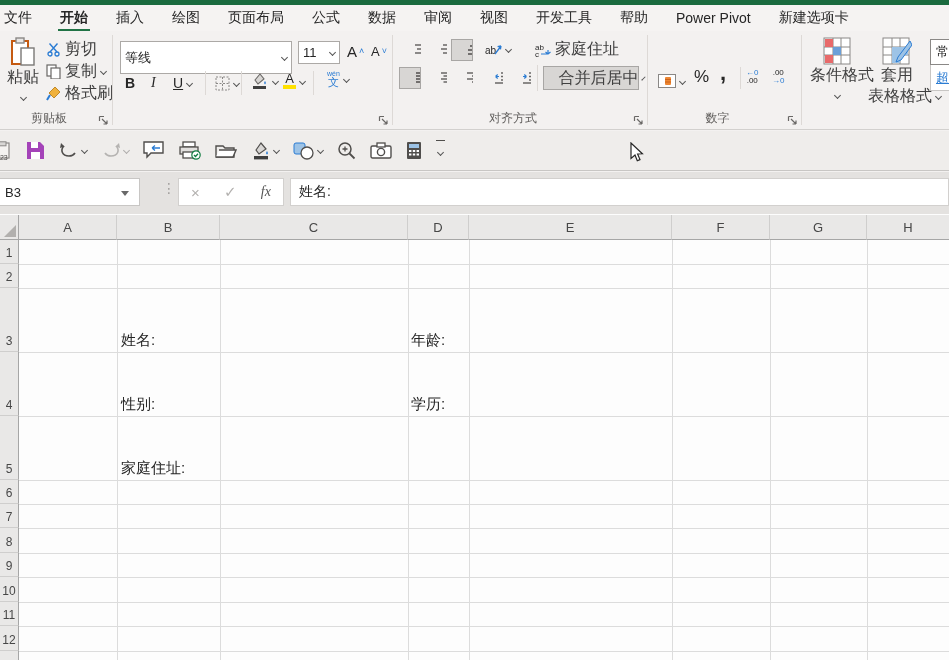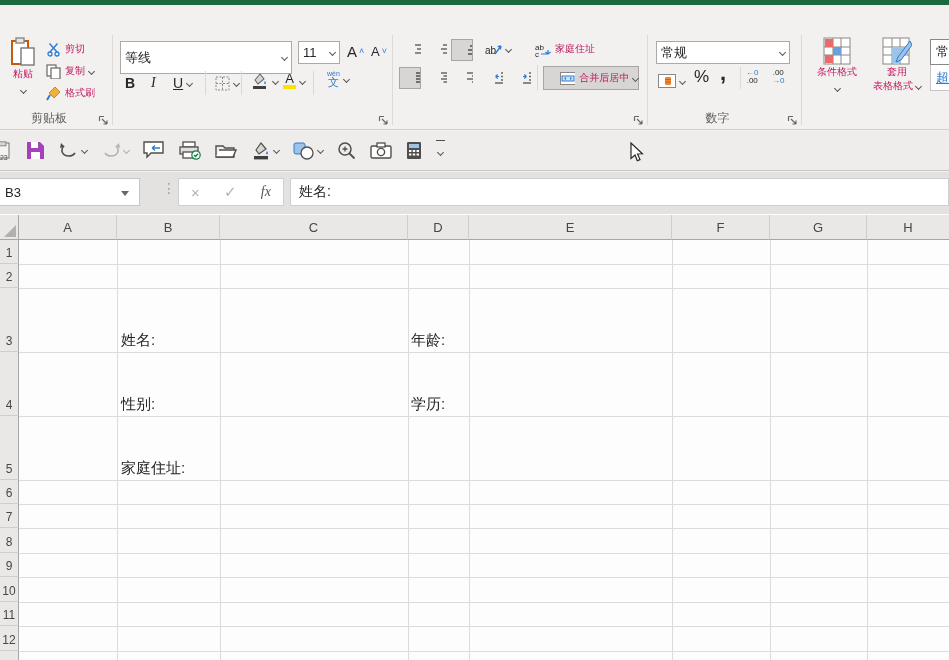--- a/index.html
+++ b/index.html
@@ -20,21 +20,21 @@
 
   
   .ribbon { position:absolute; left:0; top:31px; width:949px; height:99px; background:#f3f1f0;
     border-bottom:1px solid #d2d0ce; }
   .rgroup { position:absolute; top:0; height:98px; }
   .rgroup .glabel { position:absolute; bottom:2px; left:0; right:14px; text-align:center;
     font-size:12px; color:#605e5c; white-space:nowrap; }
   .gsep { position:absolute; top:4px; width:1px; height:90px; background:#ddd9d6; }
   .launcher { position:absolute; right:3px; bottom:3px; }
 
-  .btn-lbl { font-size:10px; color:#be185d; white-space:nowrap; }
+  .btn-lbl { font-size:16px; color:#404040; white-space:nowrap; }
   .chev { display:inline-block; width:5px; height:5px; border-right:1.2px solid #555;
     border-bottom:1.2px solid #555; transform:rotate(45deg); vertical-align:middle; }
   .chev.dis { border-color:#b0aeac; }
 
   .smallbtn { position:absolute; display:flex; align-items:center; gap:4px; height:20px; padding:0 2px; }
 
   .combo { position:absolute; background:#fff; border:1px solid #aca9a6; display:flex;
     align-items:center; font-size:13px; color:#262626; padding:0 4px; }
   .combo .chev { margin-left:auto; }
 
@@ -82,20 +82,35 @@
 
   svg { display:block; }
 </style>
 </head>
 <body>
 
 <div id="app">
 
   <div class="title-strip"></div>
 
+  <div class="menubar">
+    <span class="mtab first">文件</span>
+    <span class="mtab active">开始</span>
+    <span class="mtab">插入</span>
+    <span class="mtab">绘图</span>
+    <span class="mtab">页面布局</span>
+    <span class="mtab">公式</span>
+    <span class="mtab">数据</span>
+    <span class="mtab">审阅</span>
+    <span class="mtab">视图</span>
+    <span class="mtab">开发工具</span>
+    <span class="mtab">帮助</span>
+    <span class="mtab">Power Pivot</span>
+    <span class="mtab">新建选项卡</span>
+  </div>
 
   <div class="ribbon">
 
     <div class="rgroup" style="left:0;width:112px;">
       <div style="position:absolute;left:6px;top:6px;width:34px;text-align:center;">
         <svg width="26" height="30" style="margin:0 auto;">
           <rect x="2" y="4" width="16" height="23" fill="#fff" stroke="#c55a11" stroke-width="2"></rect>
           <rect x="6" y="1" width="8" height="5" fill="#e8e6e4" stroke="#8a8886" stroke-width="1.4"></rect>
           <rect x="11" y="11" width="13" height="17" fill="#fff" stroke="#7a7876" stroke-width="1.4"></rect>
         </svg>
@@ -258,31 +273,28 @@
       <div class="gsep" style="left:144px;top:34px;height:26px;"></div>
       <div class="togglebtn sel" style="left:150px;top:35px;width:96px;height:24px;gap:4px;">
         <svg width="16" height="13">
           <rect x="0.5" y="0.5" width="15" height="12" fill="#fff" stroke="#8a8886"></rect>
           <rect x="2" y="4" width="12" height="5" fill="#cfe0f3" stroke="#2b7cd3" stroke-width="1"></rect>
           <path d="M4 6.5 l2 -1.6 v3.2 Z M12 6.5 l-2 -1.6 v3.2 Z" fill="#2b7cd3"></path>
         </svg>
         <span class="btn-lbl">合并后居中</span>
         <span class="chev"></span>
       </div>
+      <div class="glabel">对齐方式</div>
       <svg class="launcher" width="11" height="11">
         <path d="M1.5 1.5 H6 M1.5 1.5 V6 M4 4 L9 9 M9 9 H5.5 M9 9 V5.5" stroke="#696765" stroke-width="1.2" fill="none"></path>
       </svg>
     </div>
     <div class="gsep" style="left:647px;"></div>
 
     <div class="rgroup" style="left:648px;width:153px;">
-      <div class="combo" style="left:8px;top:10px;width:134px;height:23px;">
-        <span>常规</span>
-          <span class="chev"></span>
-      </div>
       <div class="smallbtn" style="left:8px;top:40px;">
         <svg width="18" height="15">
           <rect x="0.5" y="0.5" width="17" height="13" fill="#fff" stroke="#8a8886"></rect>
           <rect x="7" y="3" width="6" height="8" rx="1" fill="#ed8733"></rect>
           <path d="M7 5.5 h6 M7 8 h6" stroke="#c55a11" stroke-width="0.8"></path>
         </svg>
         <span class="chev"></span>
       </div>
       <div class="smallbtn" style="left:44px;top:36px;font-size:17px;color:#262626;">
           <span>%</span>

